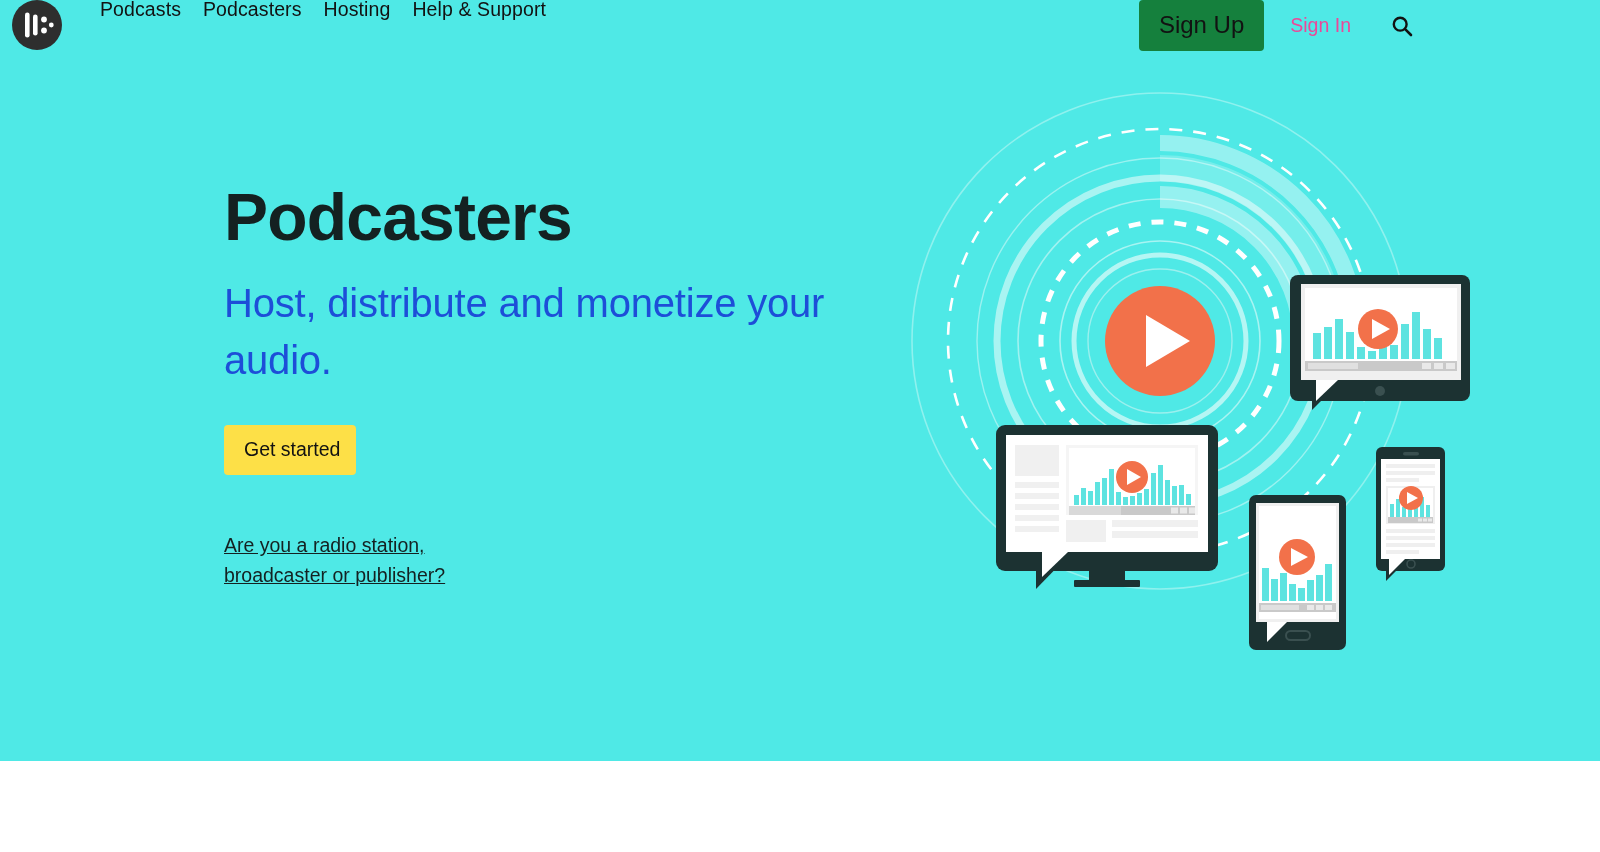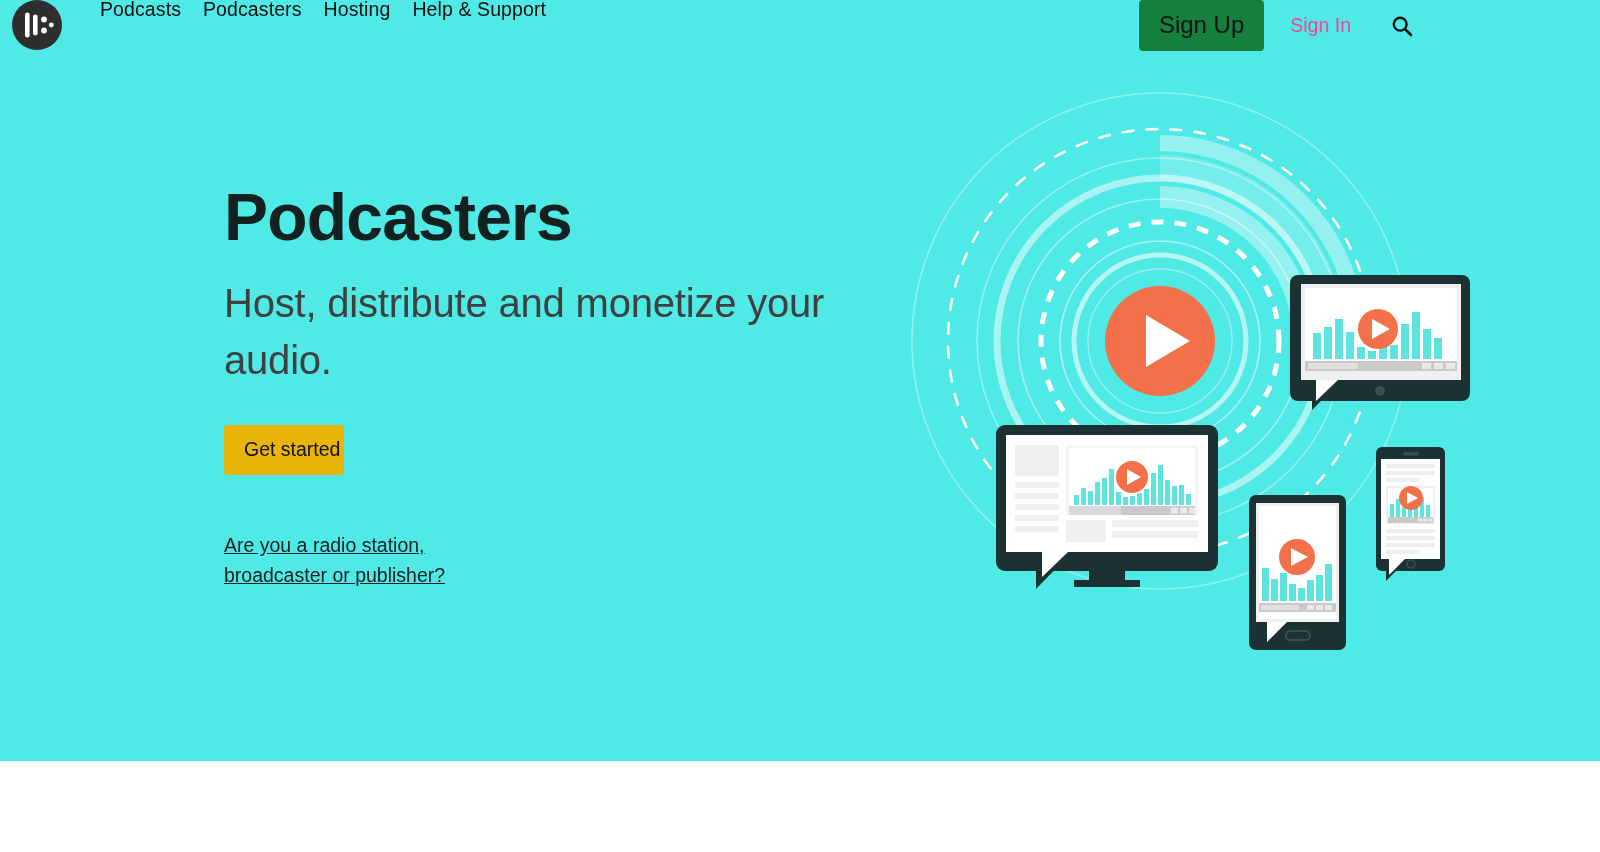--- a/index.html
+++ b/index.html
@@ -103,35 +103,35 @@
     font-size: 66px;
     font-weight: bold;
     color: #142121;
     line-height: 1.08;
     letter-spacing: -0.8px;
     margin: 0 0 22px 0;
   }
   .hero-sub {
     font-size: 40px;
     font-weight: normal;
-    color: #404040;
+    color: #1d4ed8;
     line-height: 1.42;
     letter-spacing: -0.2px;
     margin: 0 0 36px 0;
     max-width: 640px;
   }
   .get-started {
     display: inline-block;
-    background: #eab308;
+    background: #fde047;
     color: #121212;
     font-size: 19.5px;
     line-height: 1;
     border: none;
     border-radius: 4px;
-    padding: 15px 4px 16px 20px;
+    padding: 15px 16px 16px 20px;
     cursor: pointer;
     font-family: inherit;
   }
   .hero-note {
     margin-top: 56px;
     font-size: 19.5px;
     line-height: 29.5px;
     color: #142121;
   }
   .hero-note span { display: block; text-decoration: underline; }

